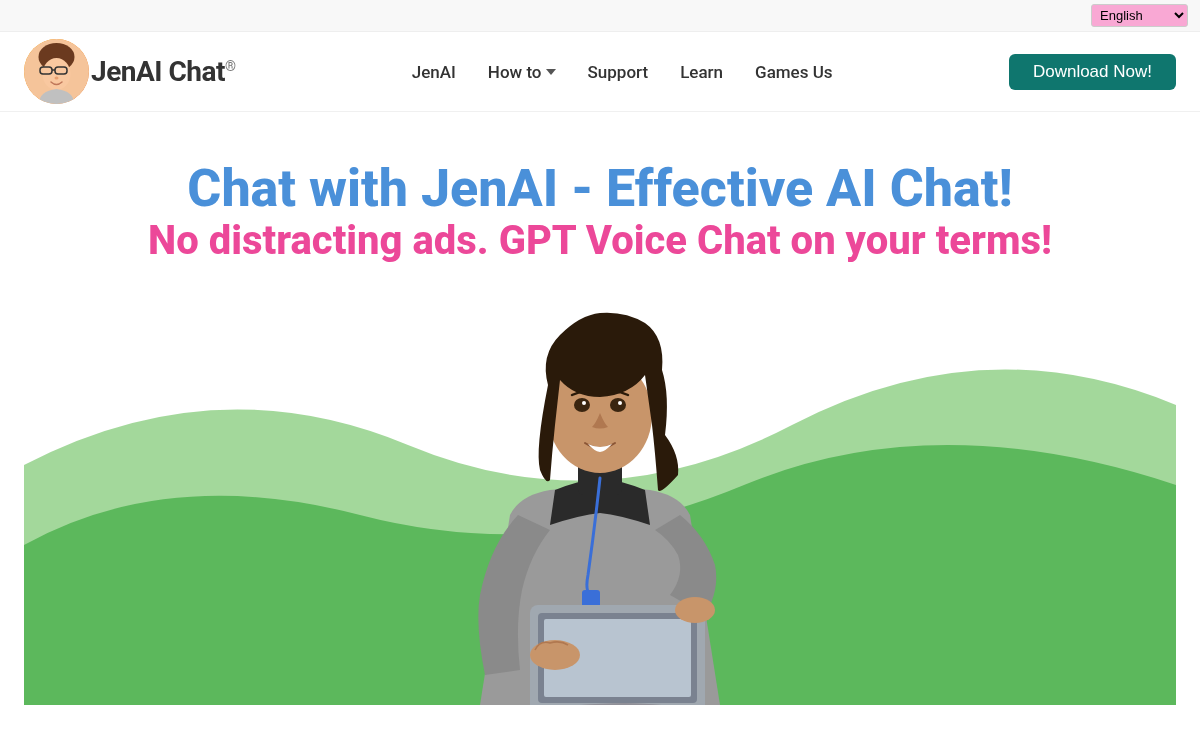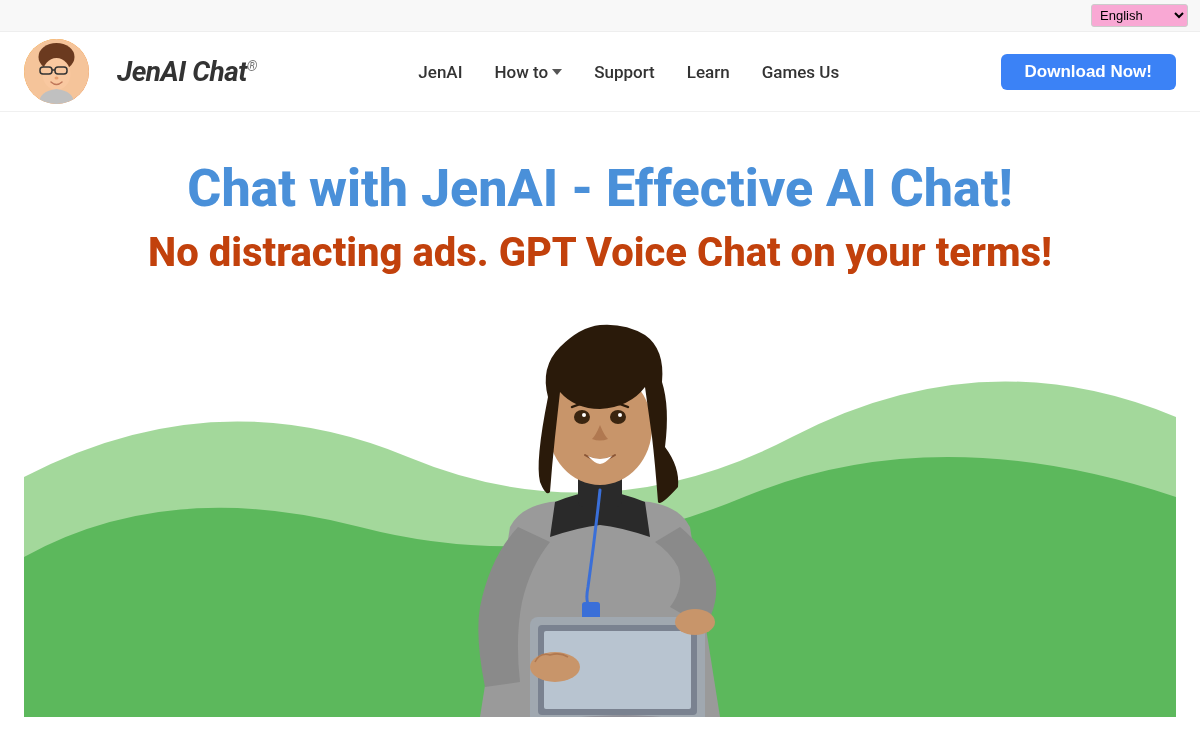--- a/index.html
+++ b/index.html
@@ -41,23 +41,22 @@
       justify-content: space-between;
       padding: 10px 24px;
       background: #ffffff;
       border-bottom: 1px solid #f0f0f0;
       height: 80px;
     }
 
     .logo-area {
       display: flex;
       align-items: center;
-      gap: 28px;
+      gap: 2px;
       text-decoration: none;
-      font-style: italic;
     }
 
     .logo-avatar {
       width: 65px;
       height: 65px;
       border-radius: 50%;
       background: linear-gradient(135deg, #f5a623, #e8824a);
       display: flex;
       align-items: center;
       justify-content: center;
@@ -101,50 +100,49 @@
     .chevron-down {
       width: 0;
       height: 0;
       border-left: 5px solid transparent;
       border-right: 5px solid transparent;
       border-top: 6px solid #555;
       display: inline-block;
     }
 
     .download-btn {
-      background: #3b82f6;
+      background: #0f766e;
       color: white;
       border: none;
       padding: 8px 24px;
       font-size: 17px;
-      font-weight: 700;
+      font-weight: 400;
       border-radius: 6px;
       cursor: pointer;
       white-space: nowrap;
     }
 
     
     .hero {
       text-align: center;
       padding: 48px 24px 0;
       position: relative;
     }
 
     .hero-title-blue {
       font-size: 52px;
       font-weight: 800;
       color: #4a90d9;
       line-height: 1.1;
-      margin-bottom: 12px;
     }
 
     .hero-title-black {
       font-size: 40px;
       font-weight: 800;
-      color: #c2410c;
+      color: #ec4899;
       line-height: 1.2;
       margin-bottom: 20px;
     }
 
     .hero-subtitle {
       font-size: 20px;
       color: #333;
       margin-bottom: 30px;
     }
 

